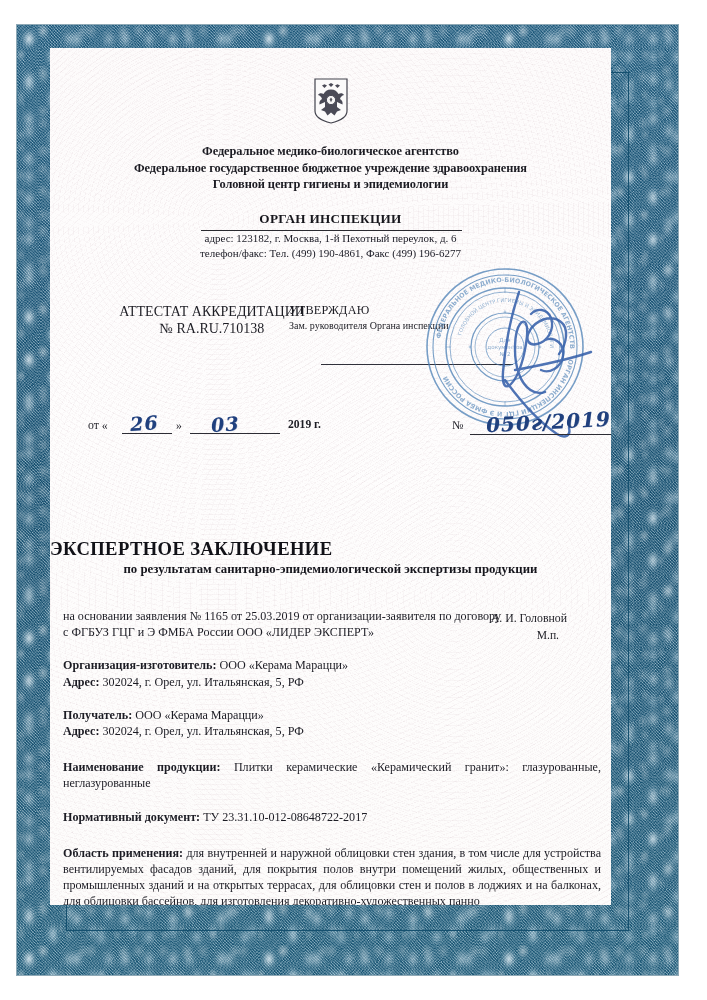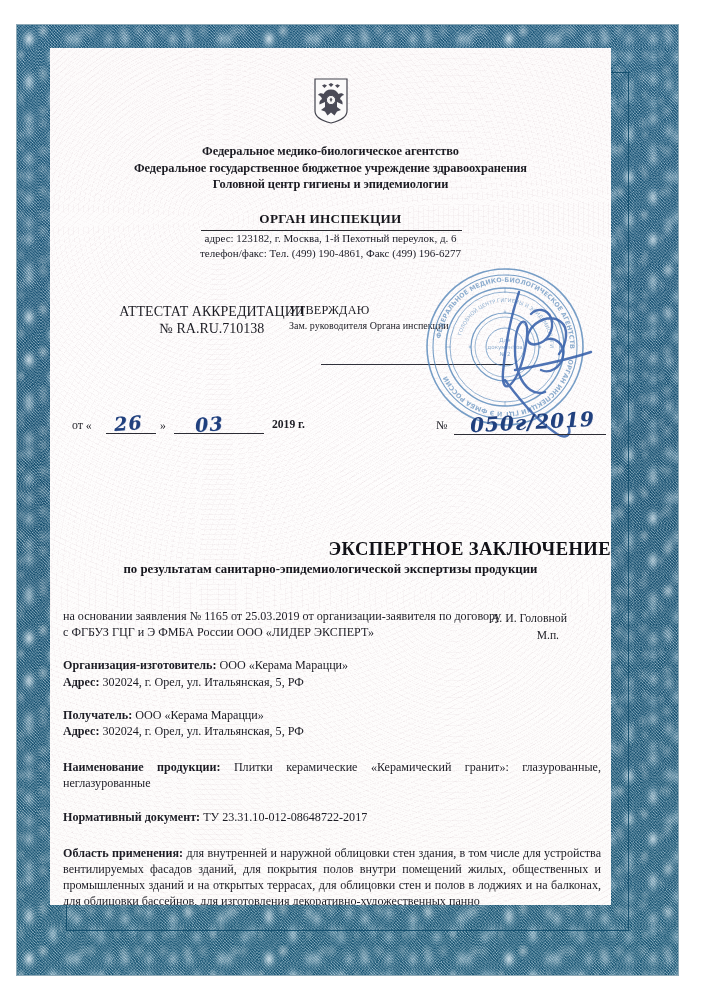--- a/index.html
+++ b/index.html
@@ -172,21 +172,21 @@
   .signature {
     position: absolute;
     left: 425px; top: 226px;
     width: 150px; height: 170px;
     pointer-events: none;
   }
 
   
   .daterow {
     position: absolute;
-    left: 0; right: 0; top: 360px;
+    left: 16px; right: 0; top: 360px;
     height: 34px;
     font-size: 11.8px;
     color: #1d1d24;
   }
   .dr-ot { position: absolute; left: 22px; top: 10px; }
   .dr-day-line { position: absolute; left: 56px; top: 25px; width: 50px; height: 1px; background: #2c2c34; }
   .dr-q2 { position: absolute; left: 110px; top: 10px; }
   .dr-mon-line { position: absolute; left: 124px; top: 25px; width: 90px; height: 1px; background: #2c2c34; }
   .dr-year { position: absolute; left: 222px; top: 10px; font-weight: bold; font-size: 11.6px; }
   .dr-no { position: absolute; left: 386px; top: 10px; font-size: 12px; }
@@ -203,21 +203,21 @@
     text-shadow: 0.4px 0.3px 0 rgba(32,64,126,0.35);
   }
   .hand-day { left: 64px; top: 4px; font-size: 19px; }
   .hand-mon { left: 145px; top: 5px; font-size: 19px; }
   .hand-no  { left: 420px; top: 2px; font-size: 20px; transform: rotate(-3deg); }
 
   
   .main-title {
     position: absolute;
     left: 0; right: 0; top: 490px;
-    text-align: right;
+    text-align: left;
     font-weight: bold;
     font-size: 18.6px;
     color: #111117;
     letter-spacing: 0.4px;
   }
   .main-sub {
     position: absolute;
     left: 0; right: 0; top: 514px;
     text-align: center;
     font-weight: bold;

